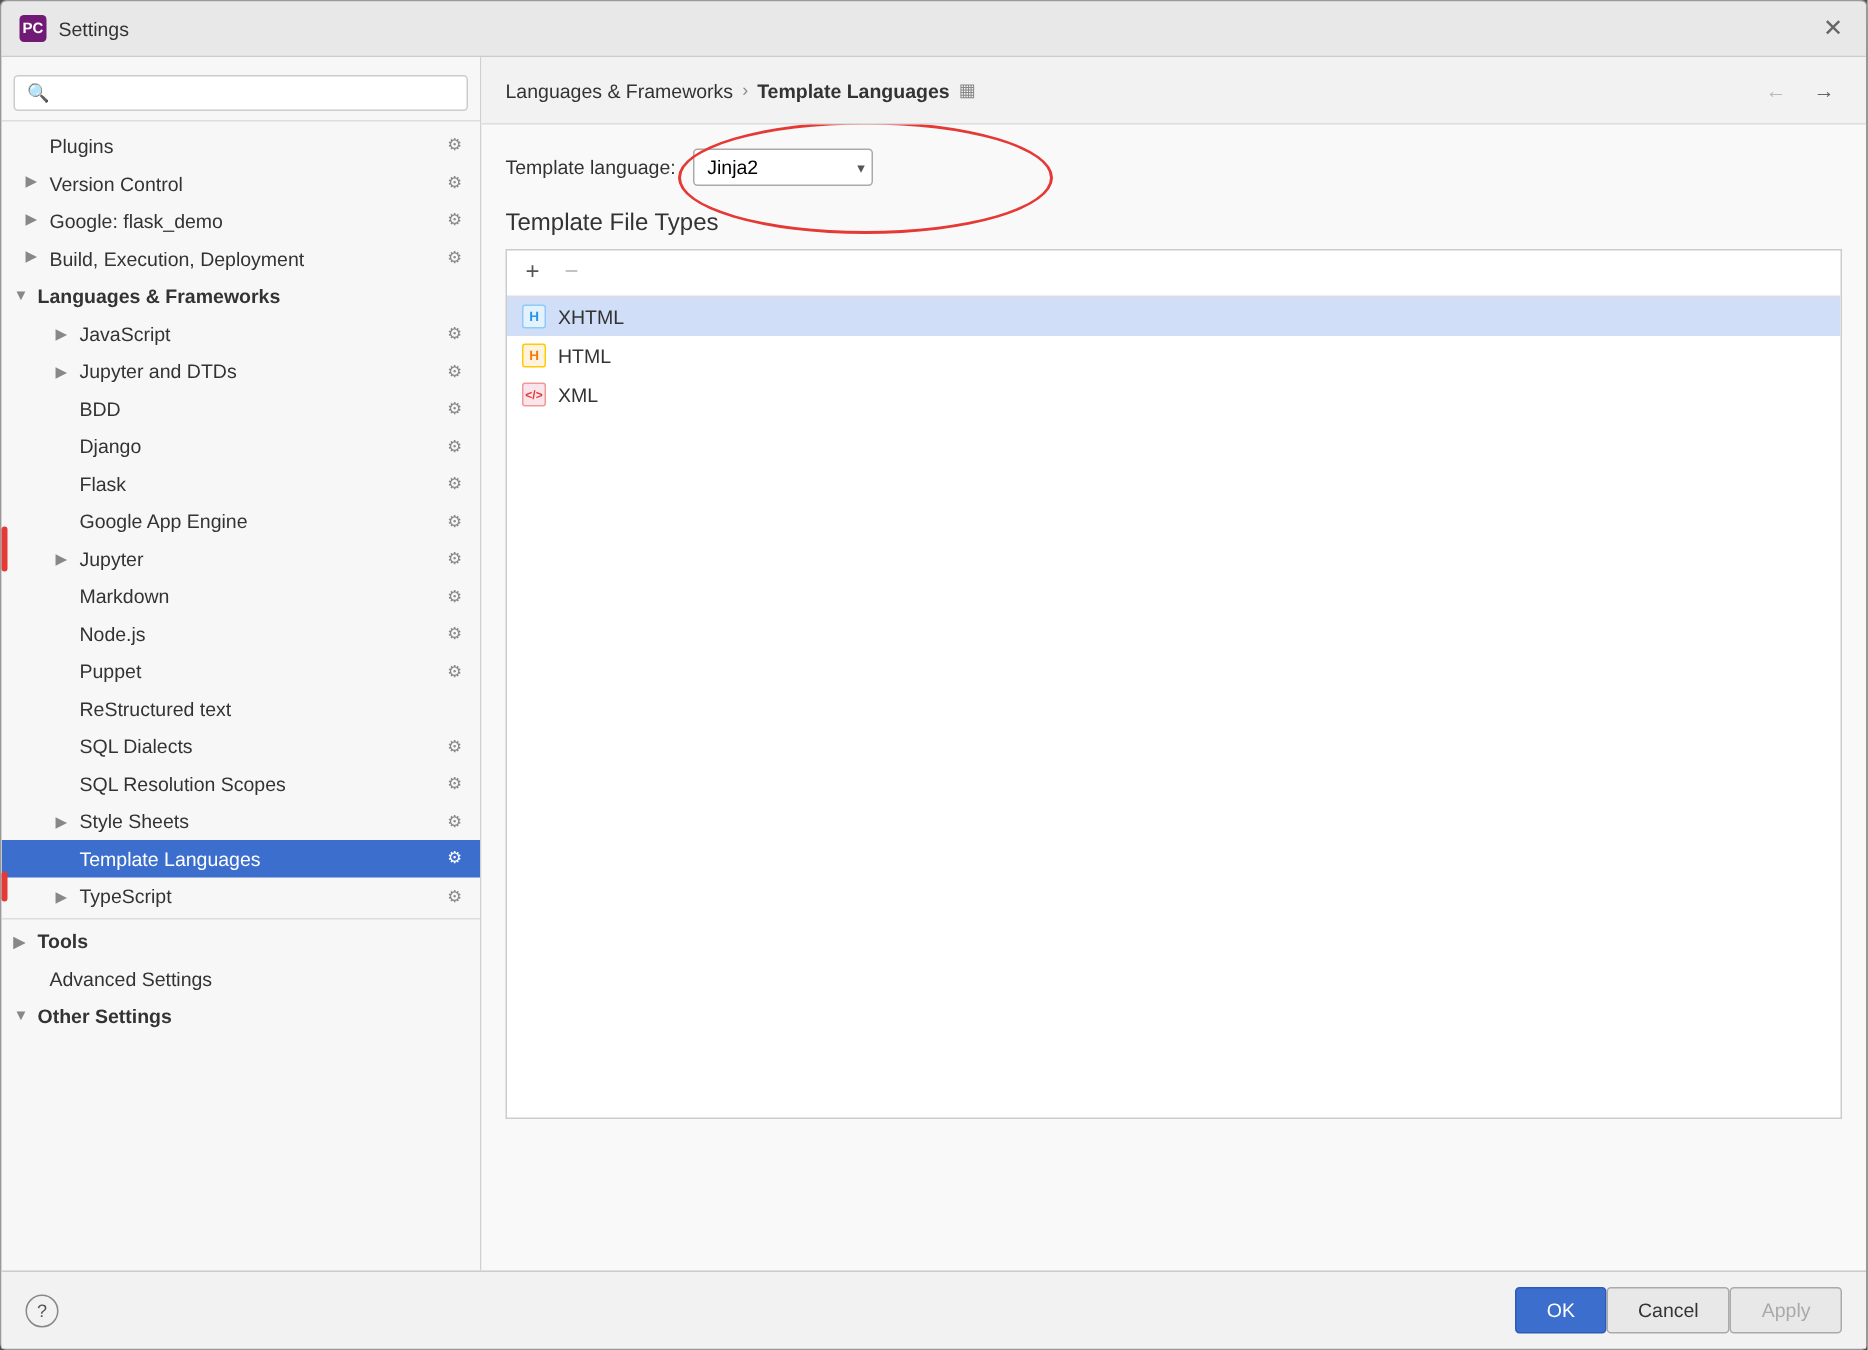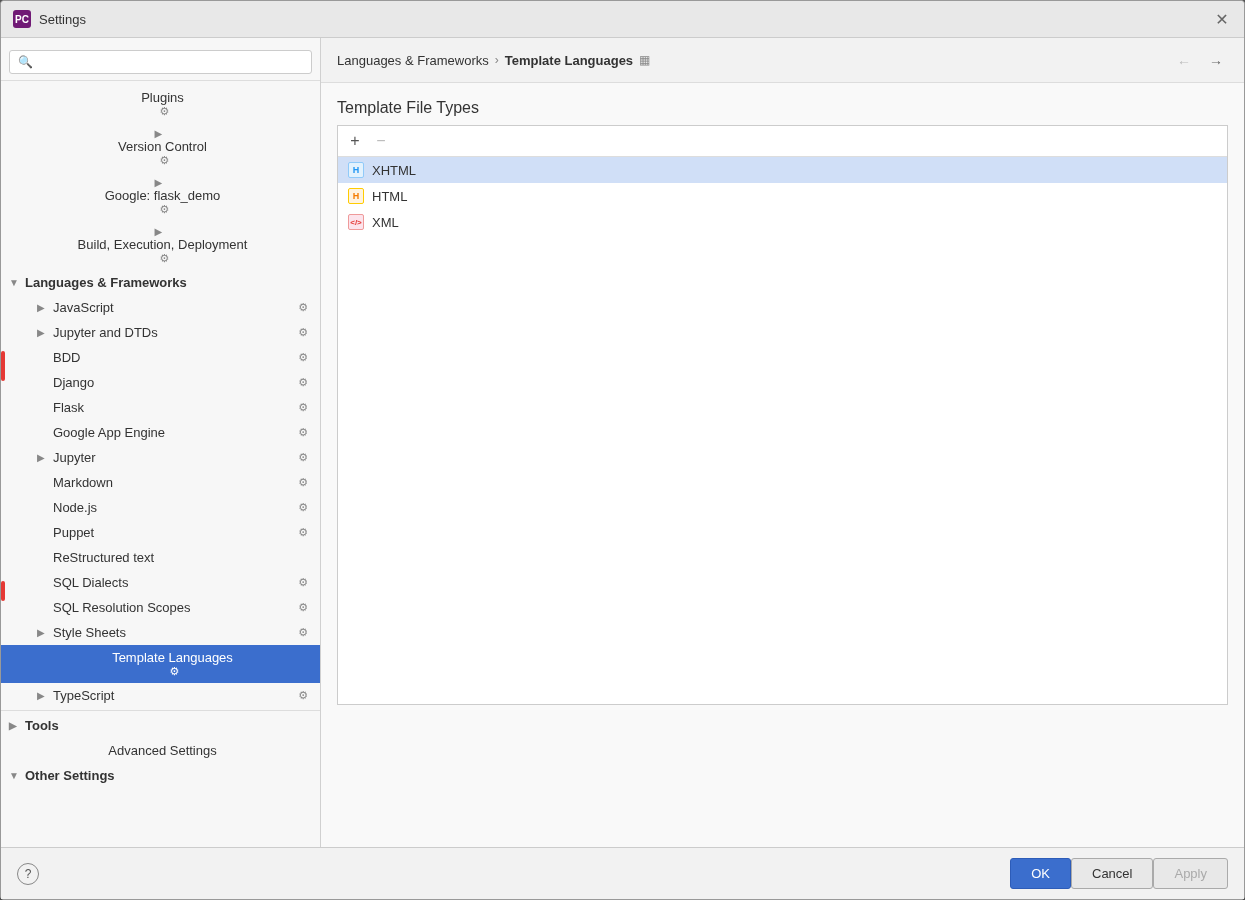--- a/index.html
+++ b/index.html
@@ -87,25 +87,23 @@
       padding: 4px 8px;
       border: 1px solid #ccc;
       border-radius: 3px;
       font-size: 12px;
       background: white;
     }
     .sidebar-item {
       padding: 5px 12px 5px 16px;
       cursor: pointer;
       display: flex;
-      align-items: center;
       justify-content: space-between;
       color: #333;
       font-size: 13px;
-      flex-direction: column;
     }
     .sidebar-item.active {
       background: #3b6ecd;
       color: white;
     }
     .sidebar-item.active .settings-icon { color: white; }
     .sidebar-item-label { flex: 1; }
     .settings-icon {
       font-size: 11px;
       color: #888;
@@ -565,20 +563,35 @@
           <span class="grid-icon">▦</span>
         </div>
         <div class="header-actions">
           <div class="nav-btn disabled">←</div>
           <div class="nav-btn">→</div>
         </div>
       </div>
 
       <div class="content-area">
 
+        <div class="form-row">
+          <span class="form-label">Template language:</span>
+          <div class="select-annotation">
+            <div class="oval-highlight"></div>
+            <div class="template-select-wrapper">
+              <select class="template-select">
+                <option>Jinja2</option>
+                <option>Django</option>
+                <option>Mako</option>
+                <option>None</option>
+              </select>
+              <span class="select-arrow">▾</span>
+            </div>
+          </div>
+        </div>
 
         <div>
           <div class="section-title">Template File Types</div>
           <div class="file-types-container">
             <div class="file-types-toolbar">
               <div class="toolbar-btn">+</div>
               <div class="toolbar-btn disabled">−</div>
             </div>
             <div class="file-type-list">
               <div class="file-type-item selected">

